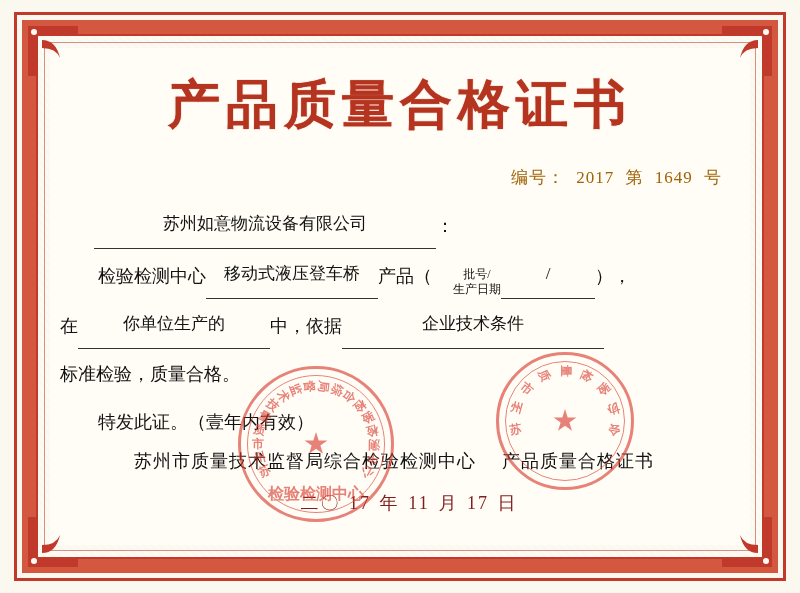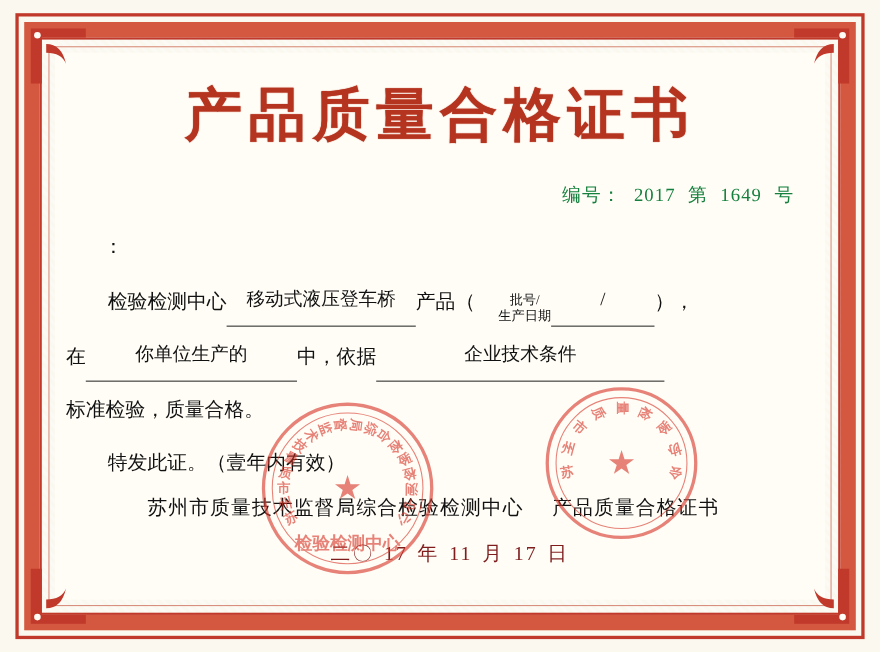--- a/index.html
+++ b/index.html
@@ -77,21 +77,21 @@
     font-weight:bold;
     margin-top:14px;
     font-family:"DejaVu Serif","Liberation Serif",serif;
     text-shadow:0 0 1px #b5341f;
   }
   .serial-row{
     margin-top:26px;
     text-align:right;
     padding-right:18px;
     font-size:17px;
-    color:#15803d;
+    color:#a16207;
     letter-spacing:1px;
   }
   .serial-row span{margin-left:6px;}
   .body-text{
     margin-top:12px;
     font-size:18px;
     color:#111;
     line-height:46px;
   }
   .line{
@@ -255,20 +255,23 @@
       <span>编号：</span>
       <span>2017</span>
       <span>第</span>
       <span>1649</span>
       <span>号</span>
     </div>
 
     <div class="body-text">
 
       <div class="line company-line">
+        <span class="fill company-fill">
+          <span class="val">苏州如意物流设备有限公司</span>
+        </span>
         <span>：</span>
       </div>
 
       <div class="line para">
         <span class="indent"></span>
         <span>检验检测中心</span>
         <span class="fill" style="min-width:160px">
           <span class="val">移动式液压登车桥</span>
         </span>
         <span>产品（</span>

